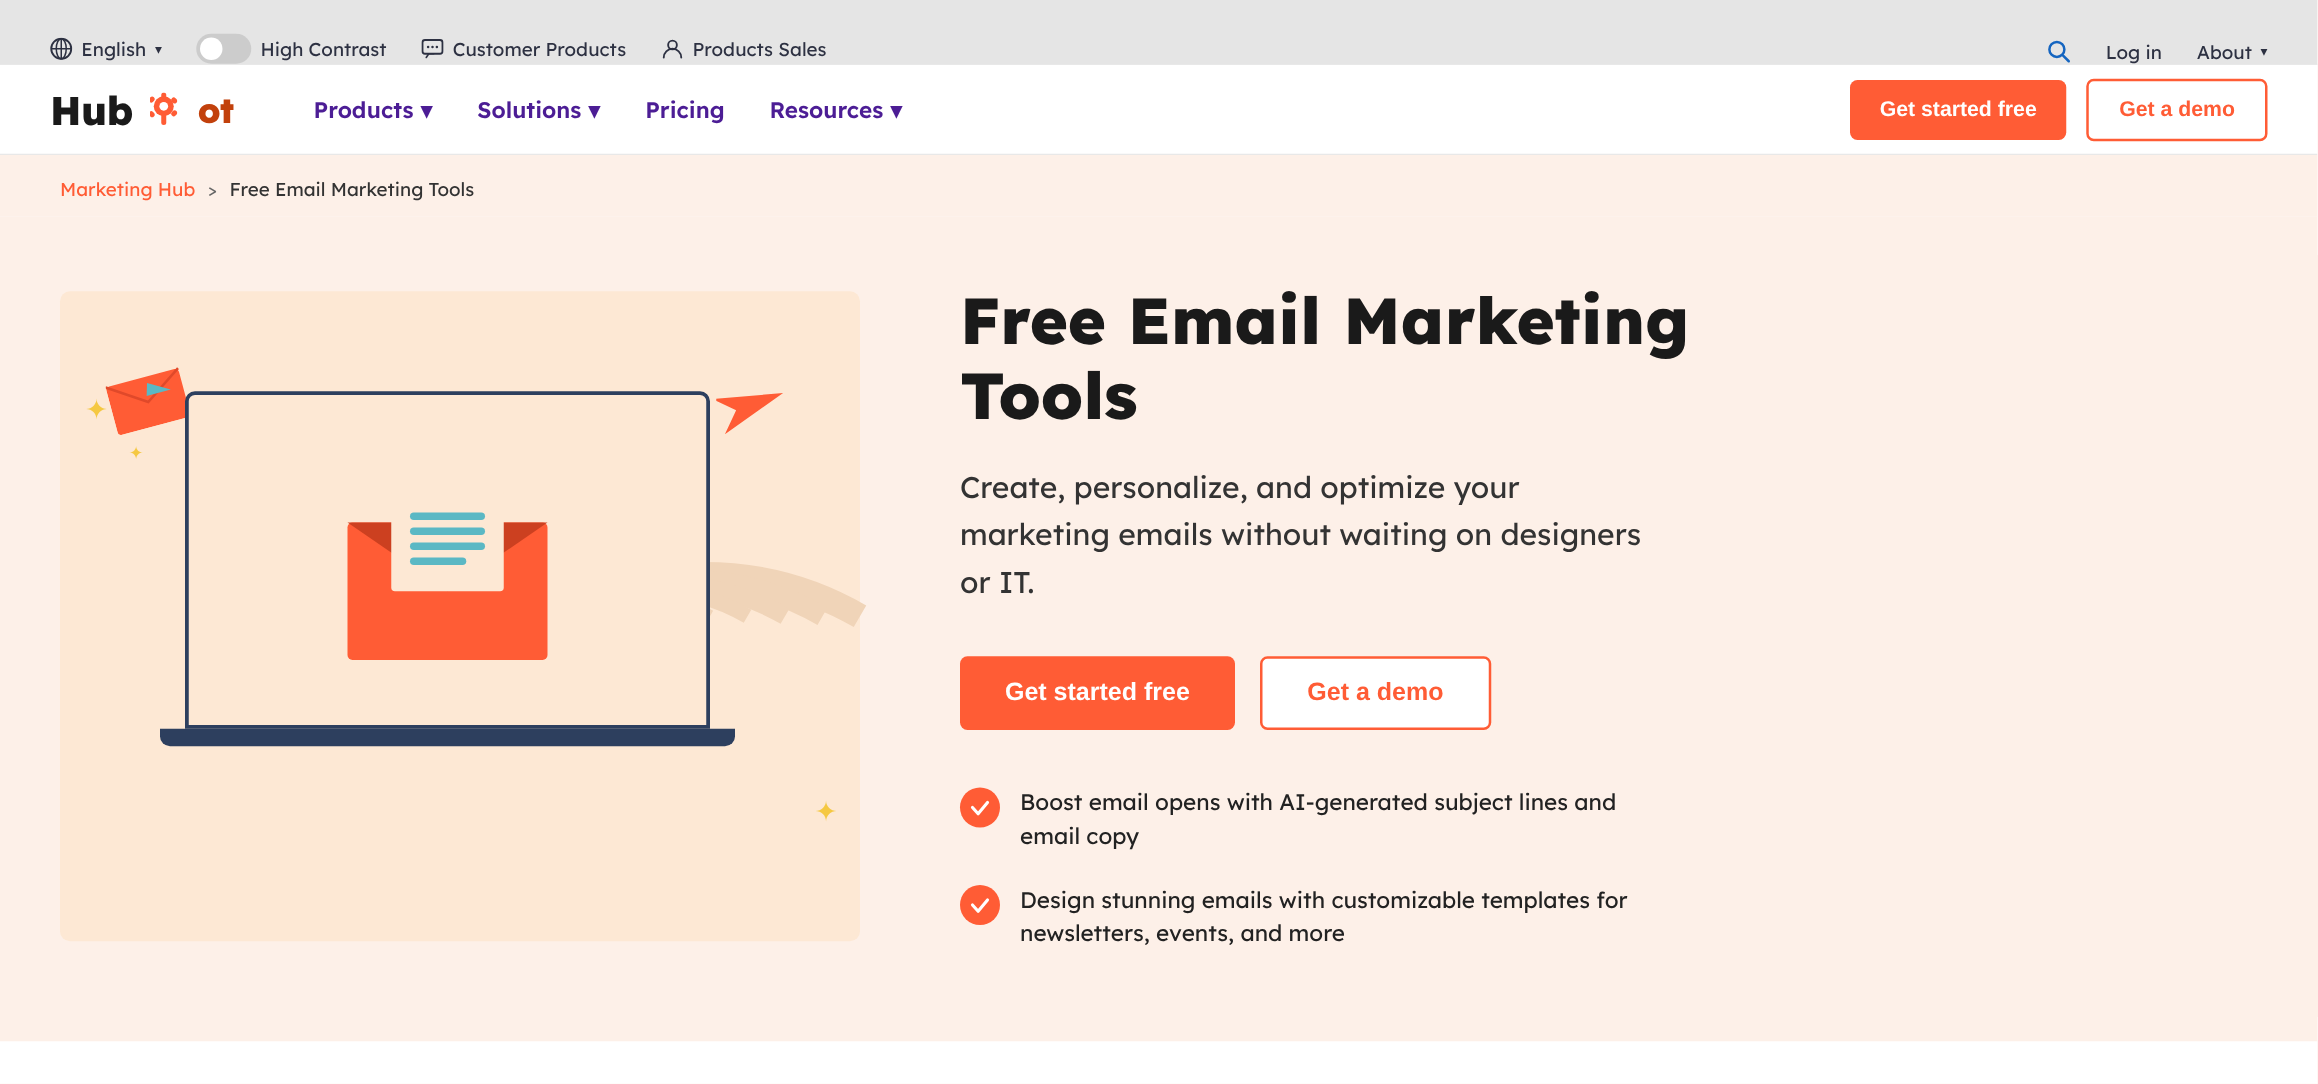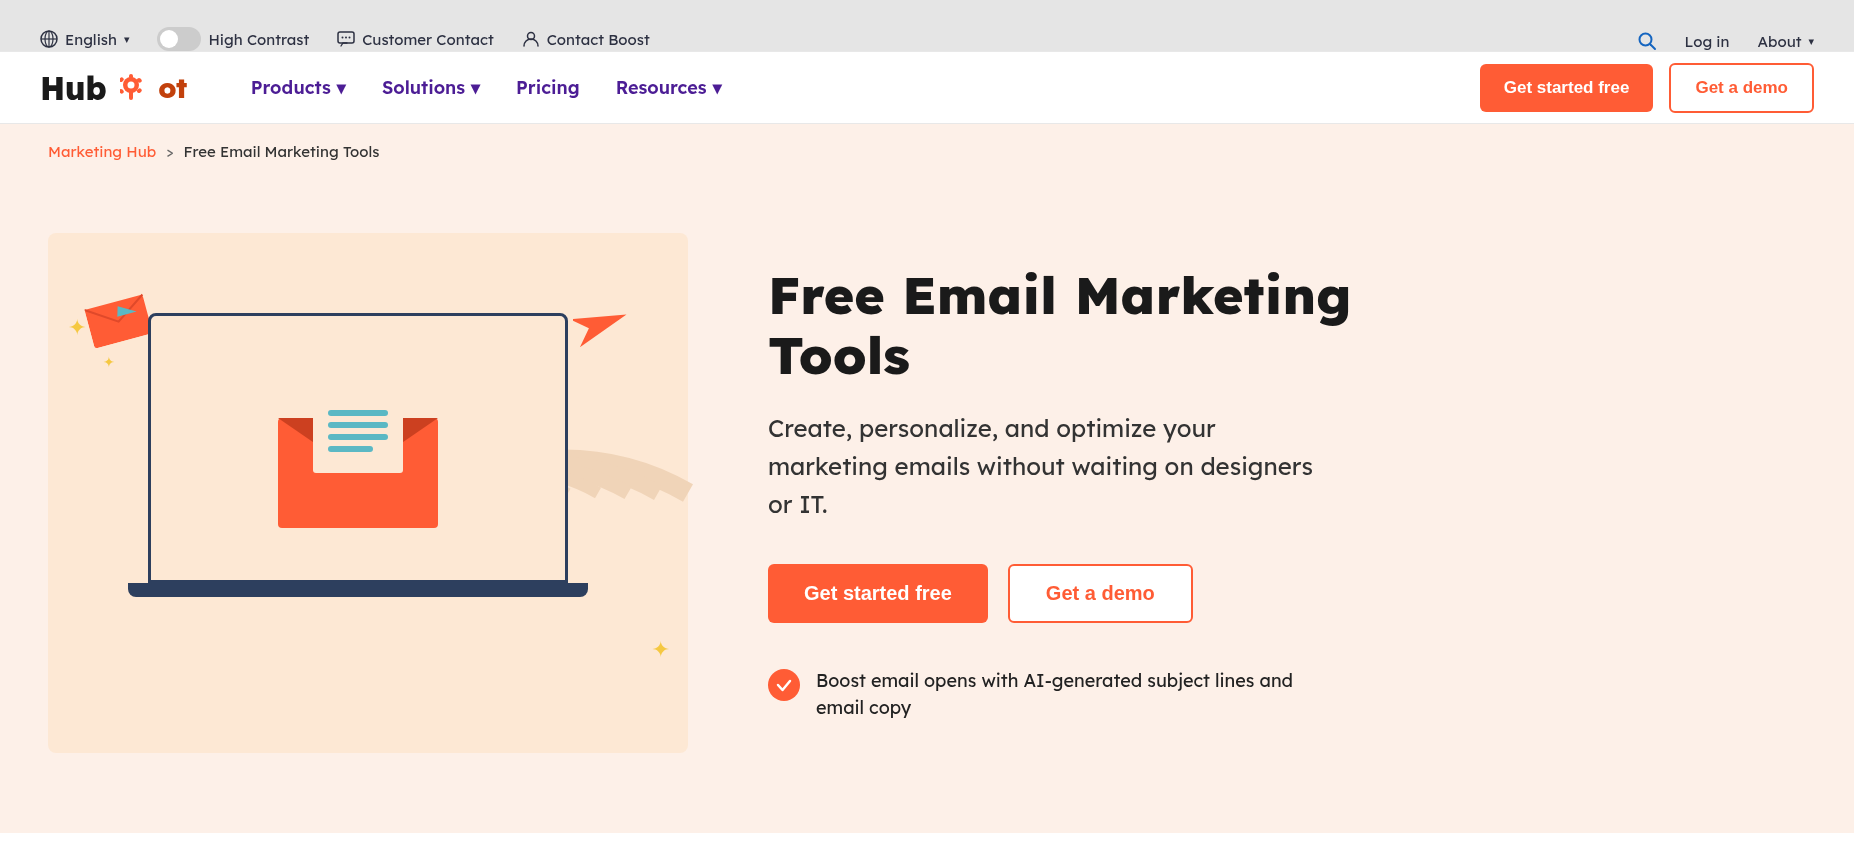--- a/index.html
+++ b/index.html
@@ -332,28 +332,28 @@
       <span>High Contrast</span>
     </div>
     <div class="utility-item">
       <svg width="18" height="18" viewBox="0 0 18 18" fill="none">
         <rect x="1" y="2" width="16" height="11" rx="2" stroke="#2d3142" stroke-width="1.5"></rect>
         <path d="M4 16l2-3h4" stroke="#2d3142" stroke-width="1.3" stroke-linecap="round"></path>
         <circle cx="5.5" cy="7.5" r="1" fill="#2d3142"></circle>
         <circle cx="9" cy="7.5" r="1" fill="#2d3142"></circle>
         <circle cx="12.5" cy="7.5" r="1" fill="#2d3142"></circle>
       </svg>
-      <span>Customer Contact</span>
+      <span>Customer Products</span>
     </div>
     <div class="utility-item">
       <svg width="18" height="18" viewBox="0 0 18 18" fill="none">
         <circle cx="9" cy="6" r="3.5" stroke="#2d3142" stroke-width="1.5"></circle>
         <path d="M2 16c0-3.866 3.134-7 7-7s7 3.134 7 7" stroke="#2d3142" stroke-width="1.5" stroke-linecap="round"></path>
       </svg>
-      <span>Contact Boost</span>
+      <span>Products Sales</span>
     </div>
   </div>
   <div class="utility-bar-right">
     <div class="utility-item">
       <svg width="20" height="20" viewBox="0 0 20 20" fill="none">
         <circle cx="8.5" cy="8.5" r="6" stroke="#1565c0" stroke-width="2"></circle>
         <line x1="13.5" y1="13.5" x2="18" y2="18" stroke="#1565c0" stroke-width="2" stroke-linecap="round"></line>
       </svg>
     </div>
     <div class="utility-item">
@@ -486,16 +486,24 @@
 
     <div class="feature-list">
       <div class="feature-item">
         <div class="feature-check">
           <svg width="16" height="16" viewBox="0 0 16 16" fill="none">
             <polyline points="2,8 6.5,13 14,4" stroke="white" stroke-width="2.5" stroke-linecap="round" stroke-linejoin="round" fill="none"></polyline>
           </svg>
         </div>
         <span class="feature-text">Boost email opens with AI-generated subject lines and email copy</span>
       </div>
+      <div class="feature-item">
+        <div class="feature-check">
+          <svg width="16" height="16" viewBox="0 0 16 16" fill="none">
+            <polyline points="2,8 6.5,13 14,4" stroke="white" stroke-width="2.5" stroke-linecap="round" stroke-linejoin="round" fill="none"></polyline>
+          </svg>
+        </div>
+        <span class="feature-text">Design stunning emails with customizable templates for newsletters, events, and more</span>
+      </div>
     </div>
   </div>
 
 </section>
 
 </body></html>

